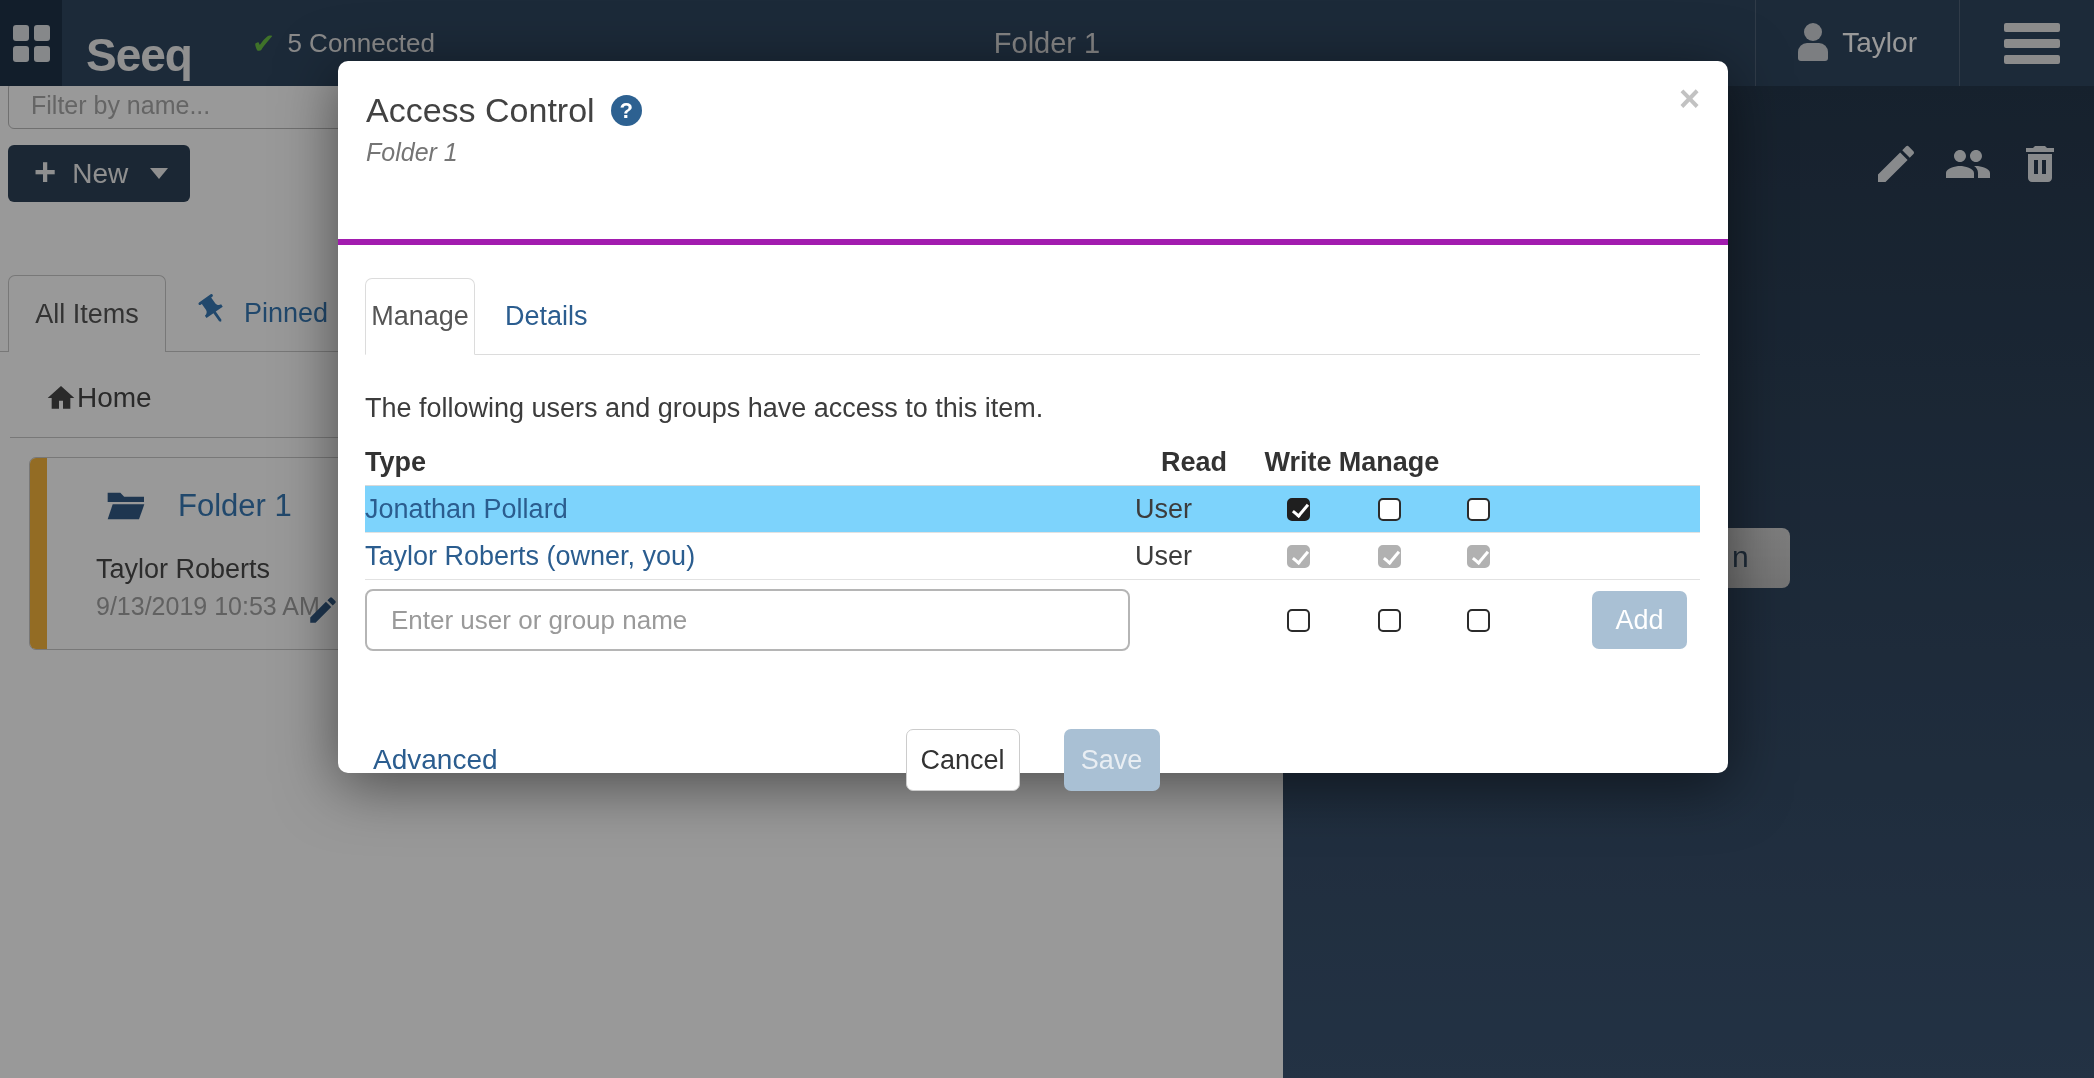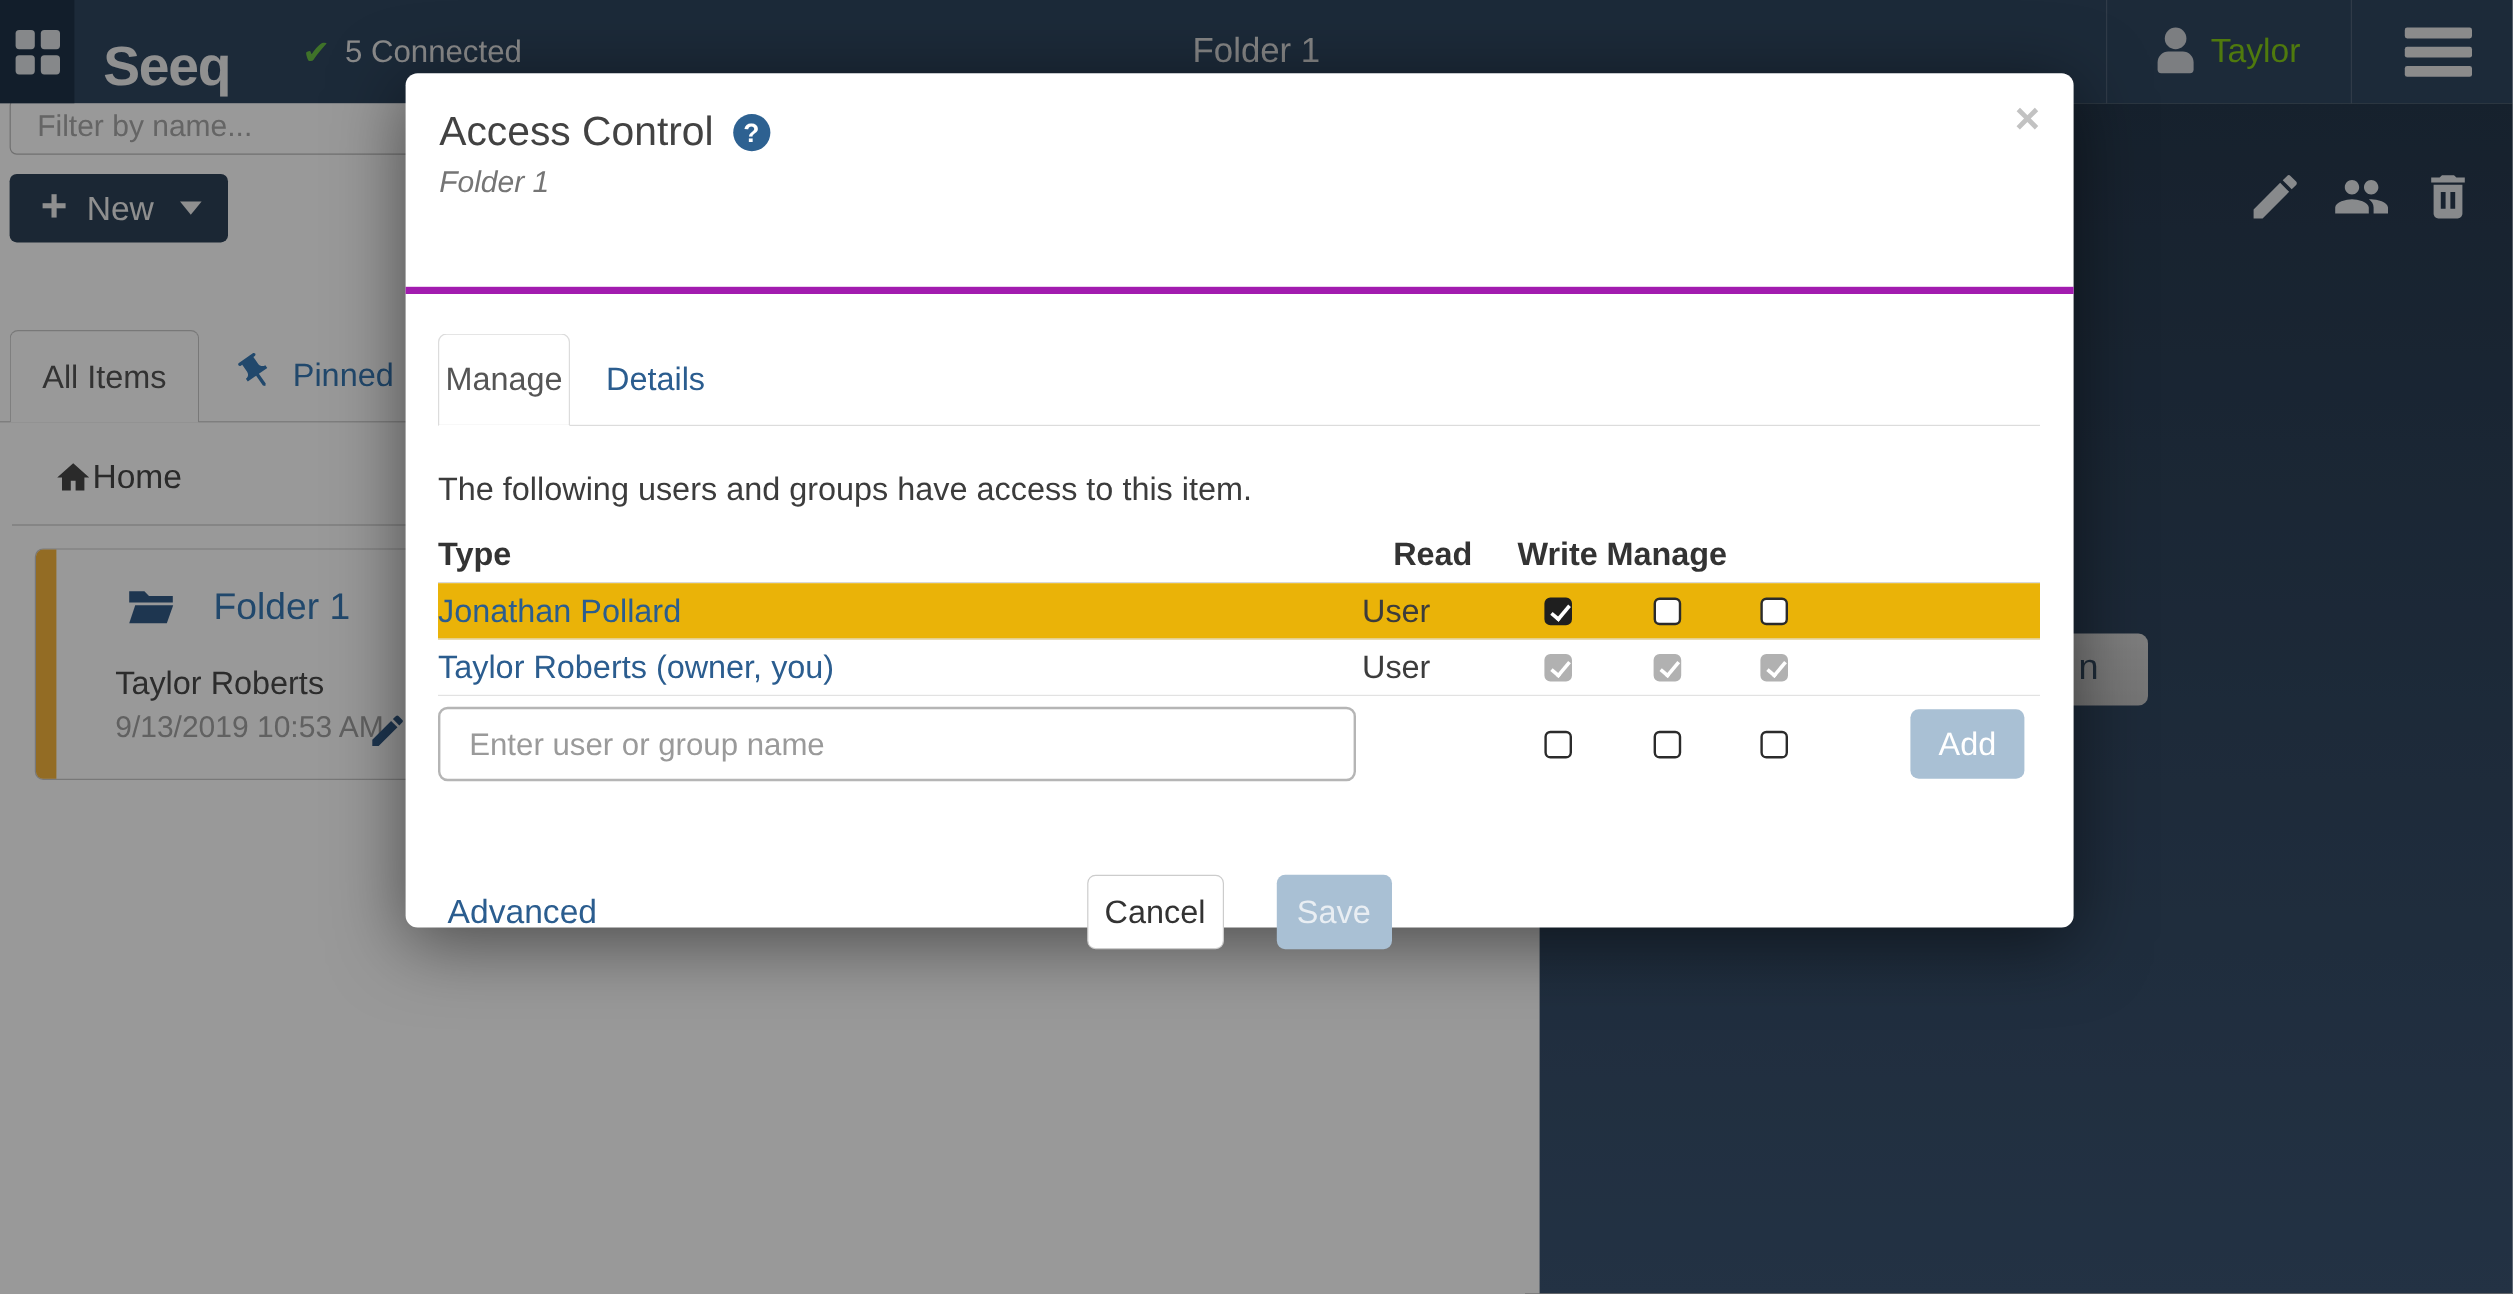--- a/index.html
+++ b/index.html
@@ -10,21 +10,21 @@
   .topbar{position:absolute;left:0;top:0;width:2094px;height:86px;background:#2f4660;display:flex;align-items:center;z-index:1;}
   .grid-btn{width:62px;height:86px;background:#1f3348;display:flex;align-items:center;justify-content:center;cursor:pointer;}
   .grid-ic{display:grid;grid-template-columns:16px 16px;grid-template-rows:16px 16px;gap:5px;}
   .grid-ic i{background:#dfe3e6;border-radius:3px;}
   .logo{font-size:46px;font-weight:700;letter-spacing:-1px;color:#f0f0f0;margin-left:24px;cursor:pointer;margin-top:24px;}
   .conn{display:flex;align-items:center;gap:12px;margin-left:60px;font-size:26px;color:#e6e6e6;cursor:pointer;}
   .conn-check{color:#6abf45;font-size:28px;}
   .htitle{position:absolute;left:0;right:0;text-align:center;font-size:29px;color:#dcdcdc;pointer-events:none;}
   .hright{margin-left:auto;display:flex;align-items:center;height:100%;padding-right:34px;}
   .vdiv{width:1px;height:86px;background:rgba(255,255,255,0.16);}
-  .user{display:flex;align-items:center;gap:14px;color:#84cc16;font-size:28px;padding:0 42px;height:100%;cursor:pointer;}
+  .user{display:flex;align-items:center;gap:14px;color:#ffffff;font-size:28px;padding:0 42px;height:100%;cursor:pointer;}
   .person-icon{position:relative;width:30px;height:40px;display:inline-block;}
   .person-icon::before{content:"";position:absolute;left:50%;top:0;transform:translateX(-50%);width:18px;height:18px;border-radius:50%;background:#cfd3d8;}
   .person-icon::after{content:"";position:absolute;left:0;bottom:2px;width:30px;height:18px;border-radius:9px 9px 3px 3px;background:#cfd3d8;}
   .burger{display:flex;flex-direction:column;gap:7px;padding:0 0 0 44px;cursor:pointer;}
   .burger i{width:56px;height:9px;background:#e8e8e8;border-radius:2px;}
 
   
   .panel-left{position:absolute;left:0;top:86px;width:1283px;height:992px;background:#ffffff;}
   .panel-right{position:absolute;left:1283px;top:86px;width:811px;height:992px;background:linear-gradient(#26384c,#3b5472);}
   .panel-tools{position:absolute;left:1872px;top:140px;display:flex;gap:24px;color:#e3e6ea;}
@@ -75,21 +75,21 @@
   .mtab-active{width:110px;border:1px solid #dcdcdc;border-bottom:1px solid #fff;margin-bottom:-1px;border-radius:7px 7px 0 0;display:flex;align-items:center;justify-content:center;font-size:27px;color:#555;cursor:pointer;}
   .mtab-link{padding:0 30px;display:flex;align-items:center;font-size:27px;color:#2b5d8f;cursor:pointer;}
 
   .m-desc{margin-top:38px;font-size:27px;color:#3c3c3c;}
 
   .acl{margin-top:16px;}
   .acl-row{display:grid;grid-template-columns:770px 118px 90px 92px 86px 1fr;align-items:center;}
   .acl-head{height:46px;font-size:27px;font-weight:700;color:#333;border-bottom:1px solid #d9d9d9;}
   .acl-head .c{justify-self:center;}
   .acl-data{height:47px;font-size:27px;border-bottom:1px solid #e2e2e2;}
-  .acl-data.stripe{background:#eab308;}
+  .acl-data.stripe{background:#7dd3fc;}
   .name-link{color:#2b5d8f;cursor:pointer;}
   .type-cell{color:#3c3c3c;}
   .cbcell{display:flex;justify-content:center;}
   .cb{width:23px;height:23px;border:2.5px solid #2b2b2b;border-radius:5px;background:#fff;display:inline-block;cursor:pointer;}
   .cb.checked{background:#1f1f1f;border-color:#1f1f1f;}
   .cb.checked::after{content:"";display:block;width:6px;height:13px;border:solid #fff;border-width:0 3px 3px 0;transform:rotate(40deg);margin:1px 0 0 7px;}
   .cb.dim{background:#b1b1b1;border-color:#b1b1b1;}
 
   .add-grid{margin-top:9px;height:62px;}
   .add-input{width:765px;height:62px;border:2px solid #b5b5b5;border-radius:8px;padding:0 24px;font-size:26px;color:#333;outline:none;}

